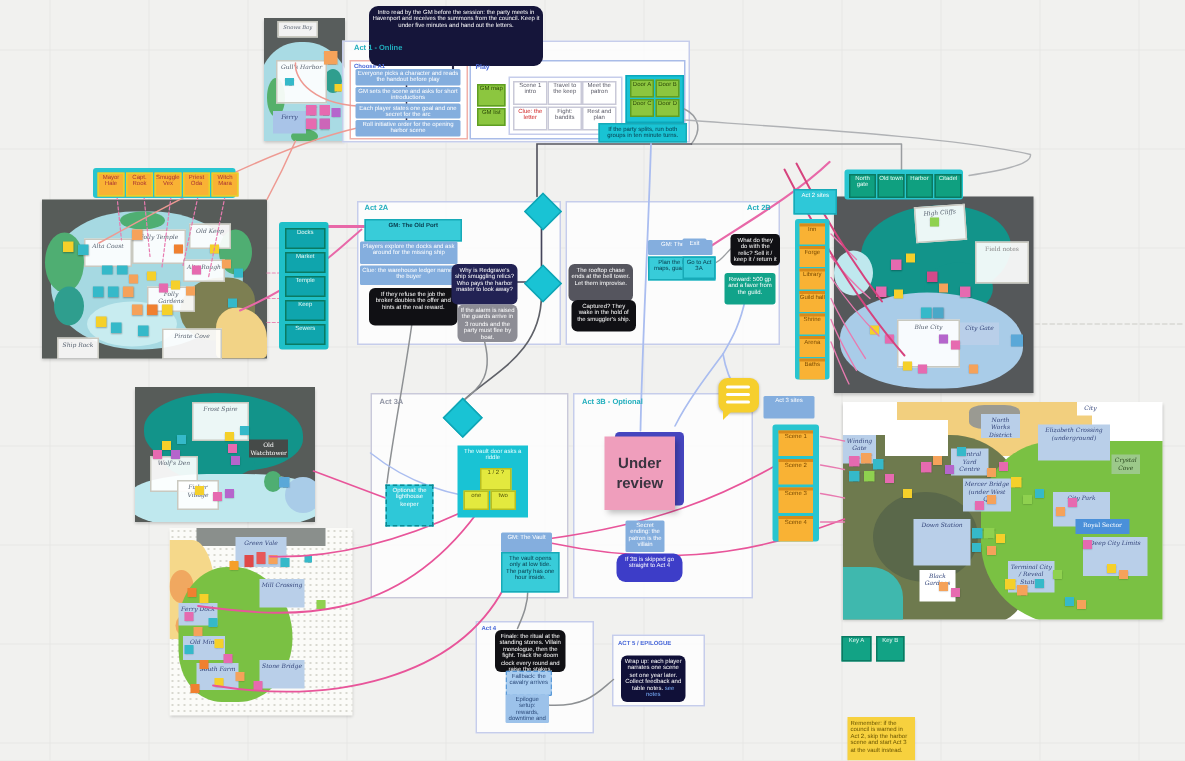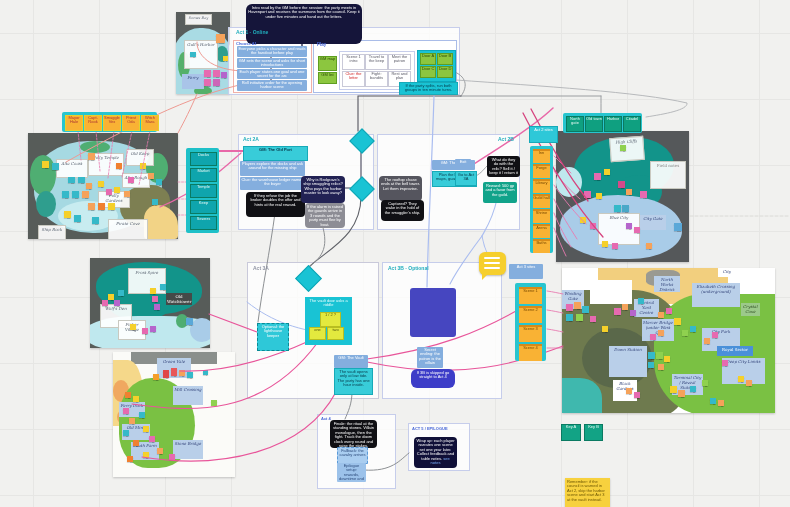--- a/index.html
+++ b/index.html
@@ -221,20 +221,21 @@
   <div class="ycard micro" style="left:320px;top:312px;width:19px;height:13px;background:#e3e93e;border:1px solid #b8be20;color:#55570c;">1 / 2 ?</div>
   <div class="ycard micro" style="left:309px;top:327px;width:15px;height:11px;background:#e3e93e;border:1px solid #b8be20;color:#55570c;">one</div>
   <div class="ycard micro" style="left:327px;top:327px;width:15px;height:11px;background:#e3e93e;border:1px solid #b8be20;color:#55570c;">two</div>
   <div class="cyanbox micro" style="left:257px;top:323px;width:28px;height:24px;background:#2ec8d8;border:1px dashed #0a8a95;color:#fff;">Optional: the lighthouse keeper</div>
   <div class="bluebox micro" style="left:334px;top:355px;width:32px;height:11px;">GM: The Vault</div>
   <div class="cyanbox micro" style="left:334px;top:368px;width:35px;height:23px;">The vault opens only at low tide. The party has one hour inside.</div>
 
   <div class="frame" style="left:382px;top:262px;width:118px;height:135px;"></div>
   <div class="ftitle" style="left:388px;top:265px;">Act 3B - Optional</div>
   <div class="abs z4" style="left:410px;top:288px;width:46px;height:49px;background:#4646c0;border-radius:3px;"></div>
+  <div class="sticky-big" style="left:403px;top:291px;width:47px;height:49px;">Under review</div>
   <div class="bluebox micro" style="left:417px;top:347px;width:24px;height:19px;">Secret ending: the patron is the villain</div>
   <div class="note micro" style="left:411px;top:369px;width:40px;height:15px;background:#3d3dc8;border-radius:6px;">If 3B is skipped go straight to Act 4</div>
 
   <div class="bubble" style="left:479px;top:252px;width:27px;height:23px;">
     <span class="bar" style="top:5px;"></span>
     <span class="bar" style="top:10px;"></span>
     <span class="bar" style="top:15px;"></span>
   </div>
 
   <div class="bluebox micro" style="left:509px;top:264px;width:32px;height:13px;">Act 3 sites</div>

